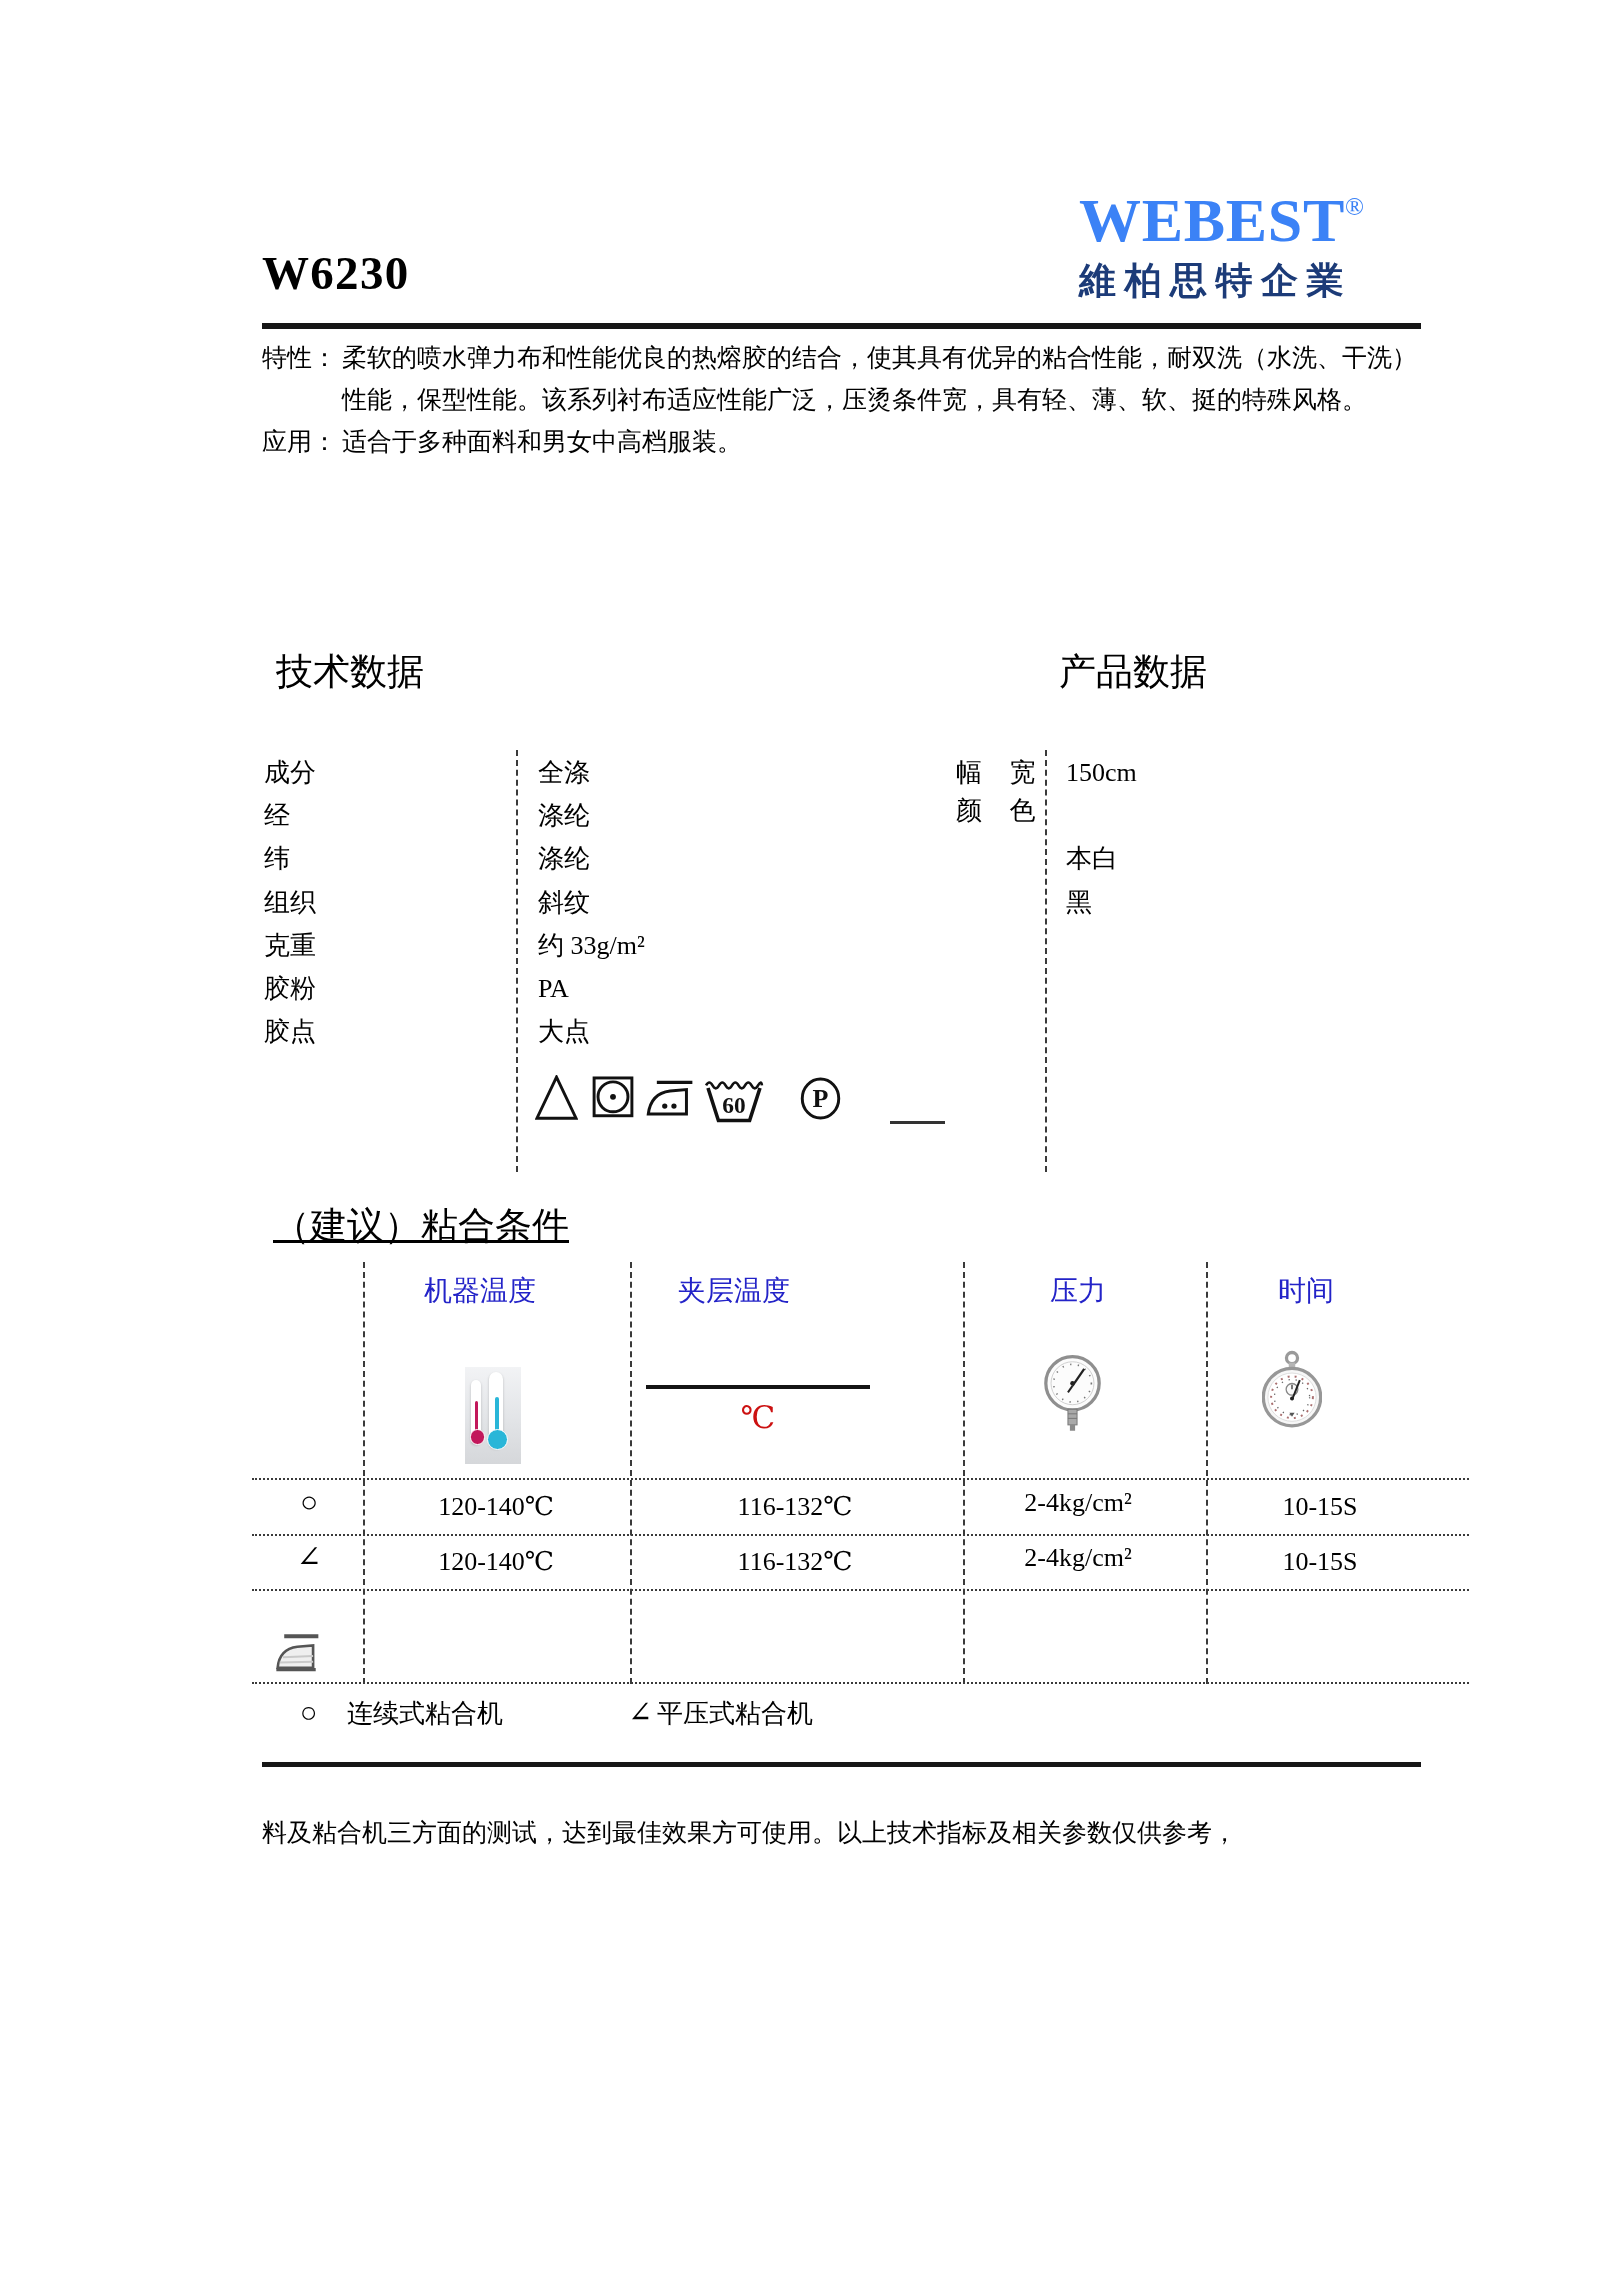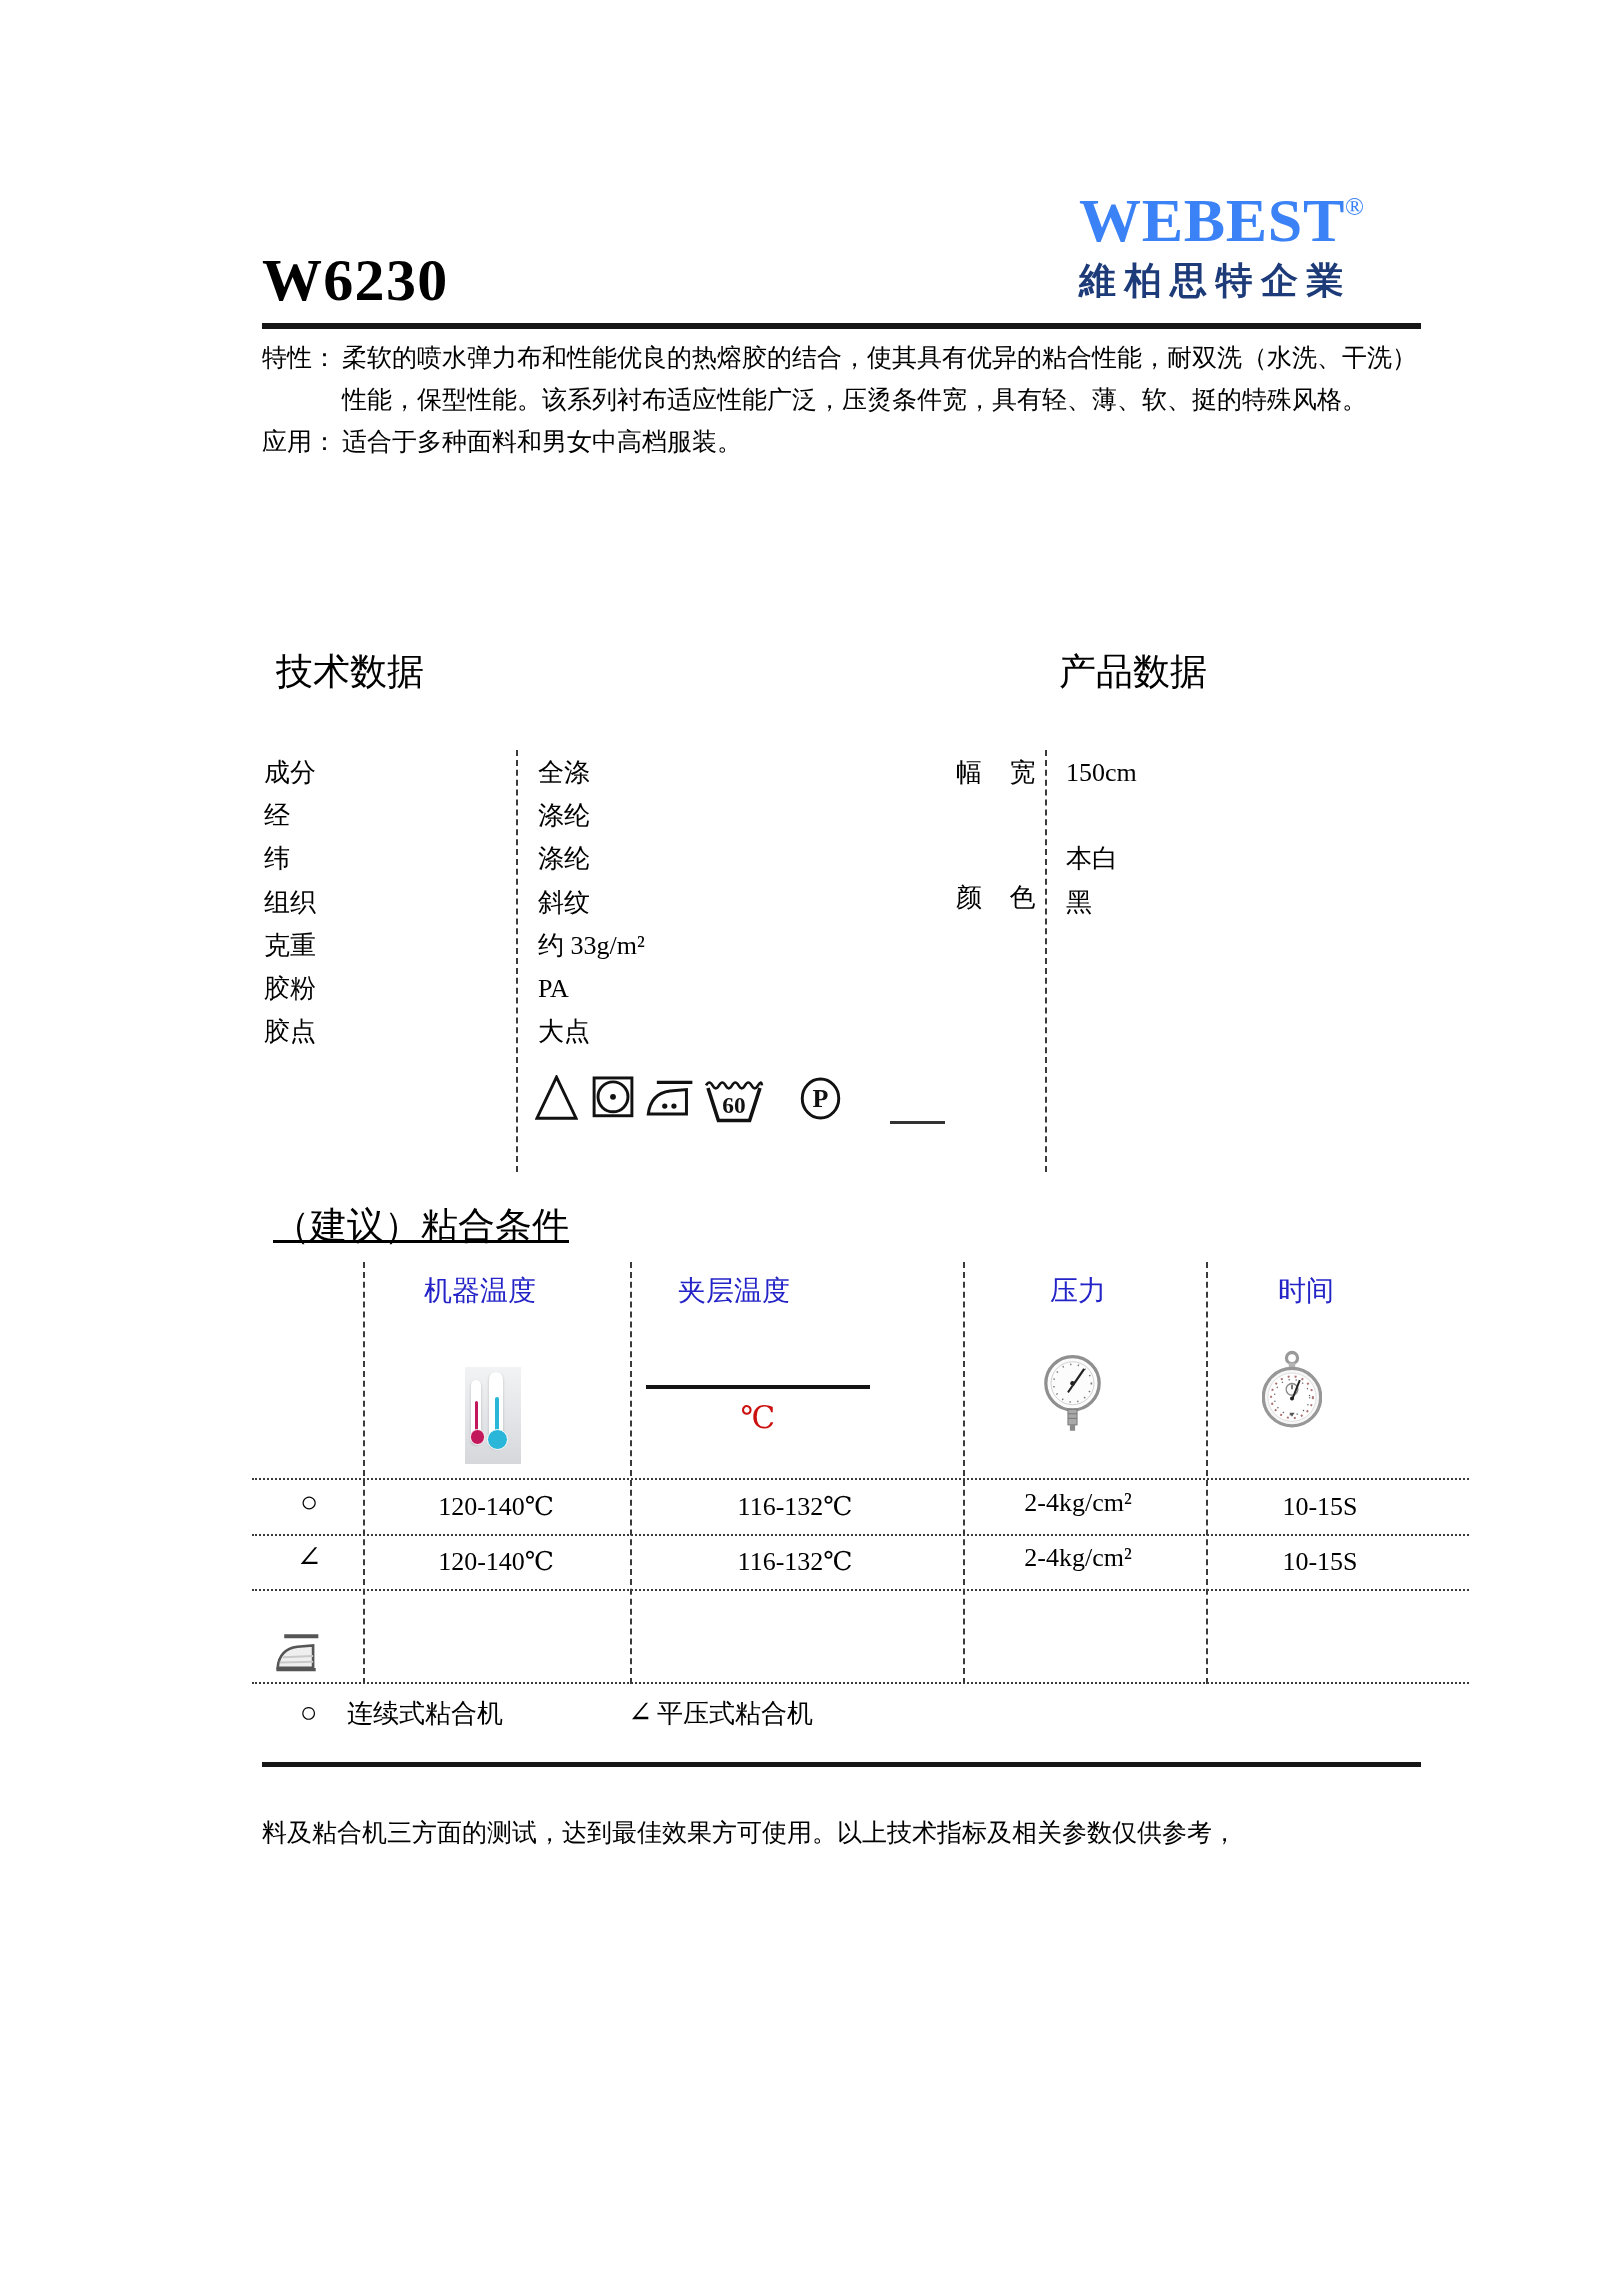--- a/index.html
+++ b/index.html
@@ -6,21 +6,21 @@
   .page{
     position:relative;
     width:1623px;height:2295px;
     background:#ffffff;
     font-family:"Liberation Serif","DejaVu Serif",serif;
     color:#000;
     overflow:hidden;
   }
   .abs{position:absolute;}
   
-  .product-code{font-size:60px;font-weight:bold;letter-spacing:1.3px;line-height:1;}
+  .product-code{font-size:47px;font-weight:bold;letter-spacing:1.3px;line-height:1;}
   .logo-brand{font-size:62px;font-weight:bold;color:#3b82f6;line-height:0.95;letter-spacing:0.7px;white-space:nowrap;}
   .logo-reg{font-size:25px;vertical-align:26px;font-weight:normal;}
   .logo-company{font-size:37px;font-weight:bold;color:#1c3b78;letter-spacing:8.5px;margin-top:6.5px;white-space:nowrap;}
   .rule{background:#161616;}
   
   .body-txt{font-size:25px;line-height:30px;white-space:nowrap;}
   
   .section-title{font-size:37px;line-height:39px;white-space:nowrap;margin-left:12px;}
   
   .vdash{border-left:2px dashed #3a3a3a;width:0;}
@@ -78,21 +78,21 @@
   <div class="abs spec-txt" style="left:538px;top:931px;">约 33g/m²</div>
   <div class="abs spec-txt" style="left:264px;top:974px;">胶粉</div>
   <div class="abs spec-txt" style="left:538px;top:974px;">PA</div>
   <div class="abs spec-txt" style="left:264px;top:1017px;">胶点</div>
   <div class="abs spec-txt" style="left:538px;top:1017px;">大点</div>
 
   <div class="abs vdash" style="left:1045px;top:750px;height:422px;"></div>
 
   <div class="abs spec-txt lsp" style="left:956px;top:758px;">幅 宽</div>
   <div class="abs spec-txt" style="left:1066px;top:758px;">150cm</div>
-  <div class="abs spec-txt lsp" style="left:956px;top:883px;">颜 色</div>
+  <div class="abs spec-txt lsp" style="left:956px;top:796px;">颜 色</div>
   <div class="abs spec-txt" style="left:1066px;top:844px;">本白</div>
   <div class="abs spec-txt" style="left:1066px;top:888px;">黑</div>
 
   <div class="abs" style="left:535px;top:1075px;">
     <svg width="43" height="46" viewBox="0 0 66 70">
         <polygon points="33,3 63,66 3,66" fill="none" stroke="#111" stroke-width="4.5"></polygon>
       </svg>
   </div>
   <div class="abs" style="left:592px;top:1076px;">
     <svg width="42" height="43" viewBox="0 0 64 66">

